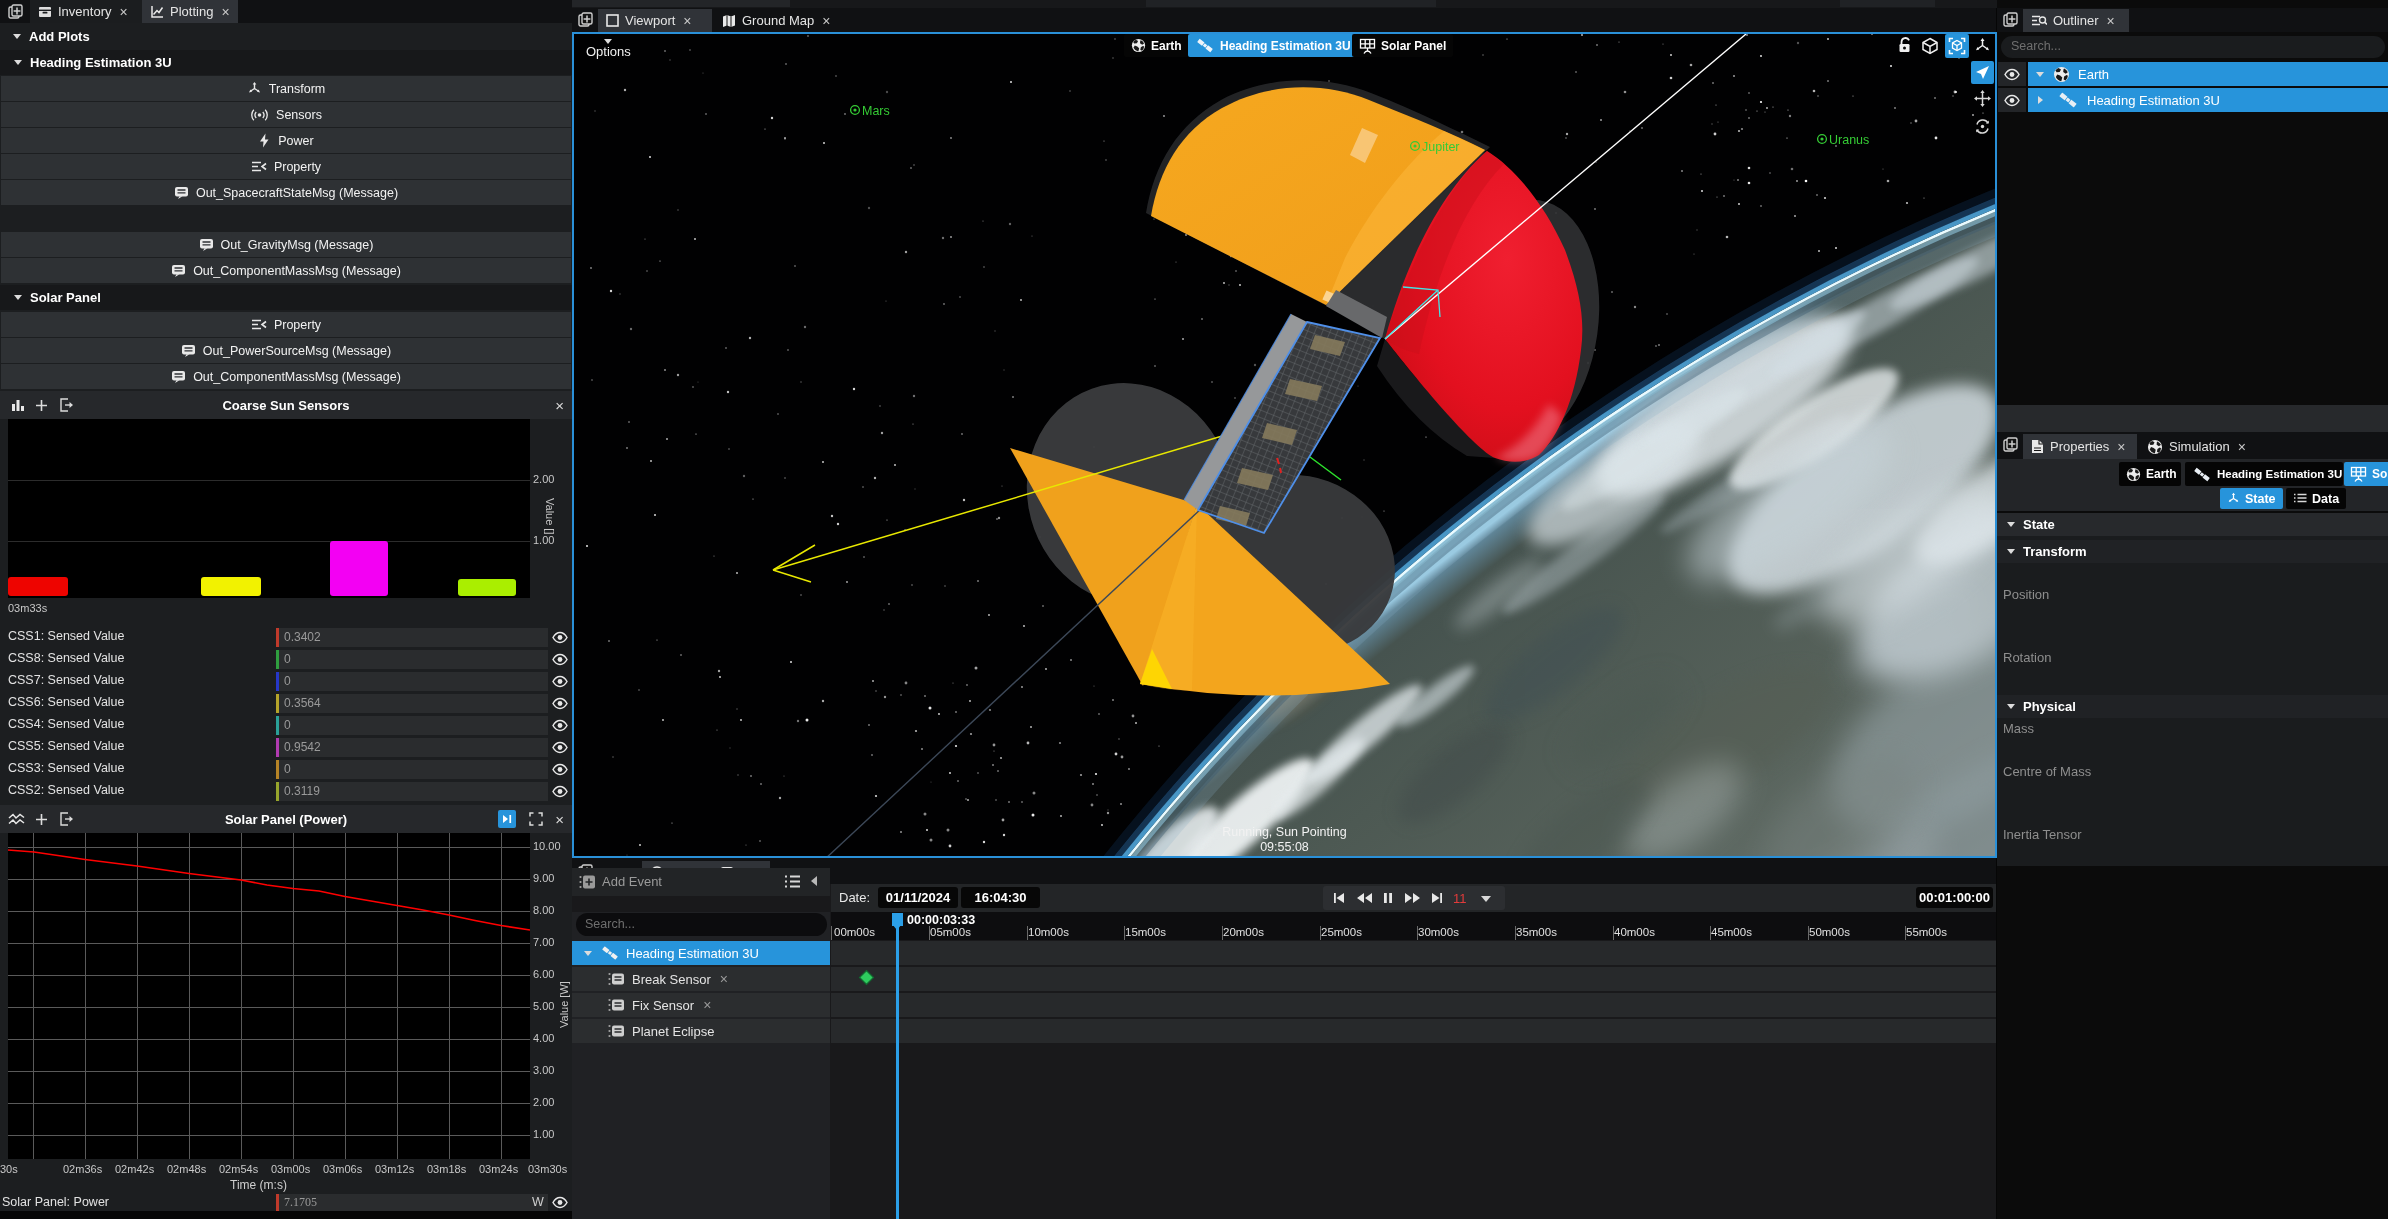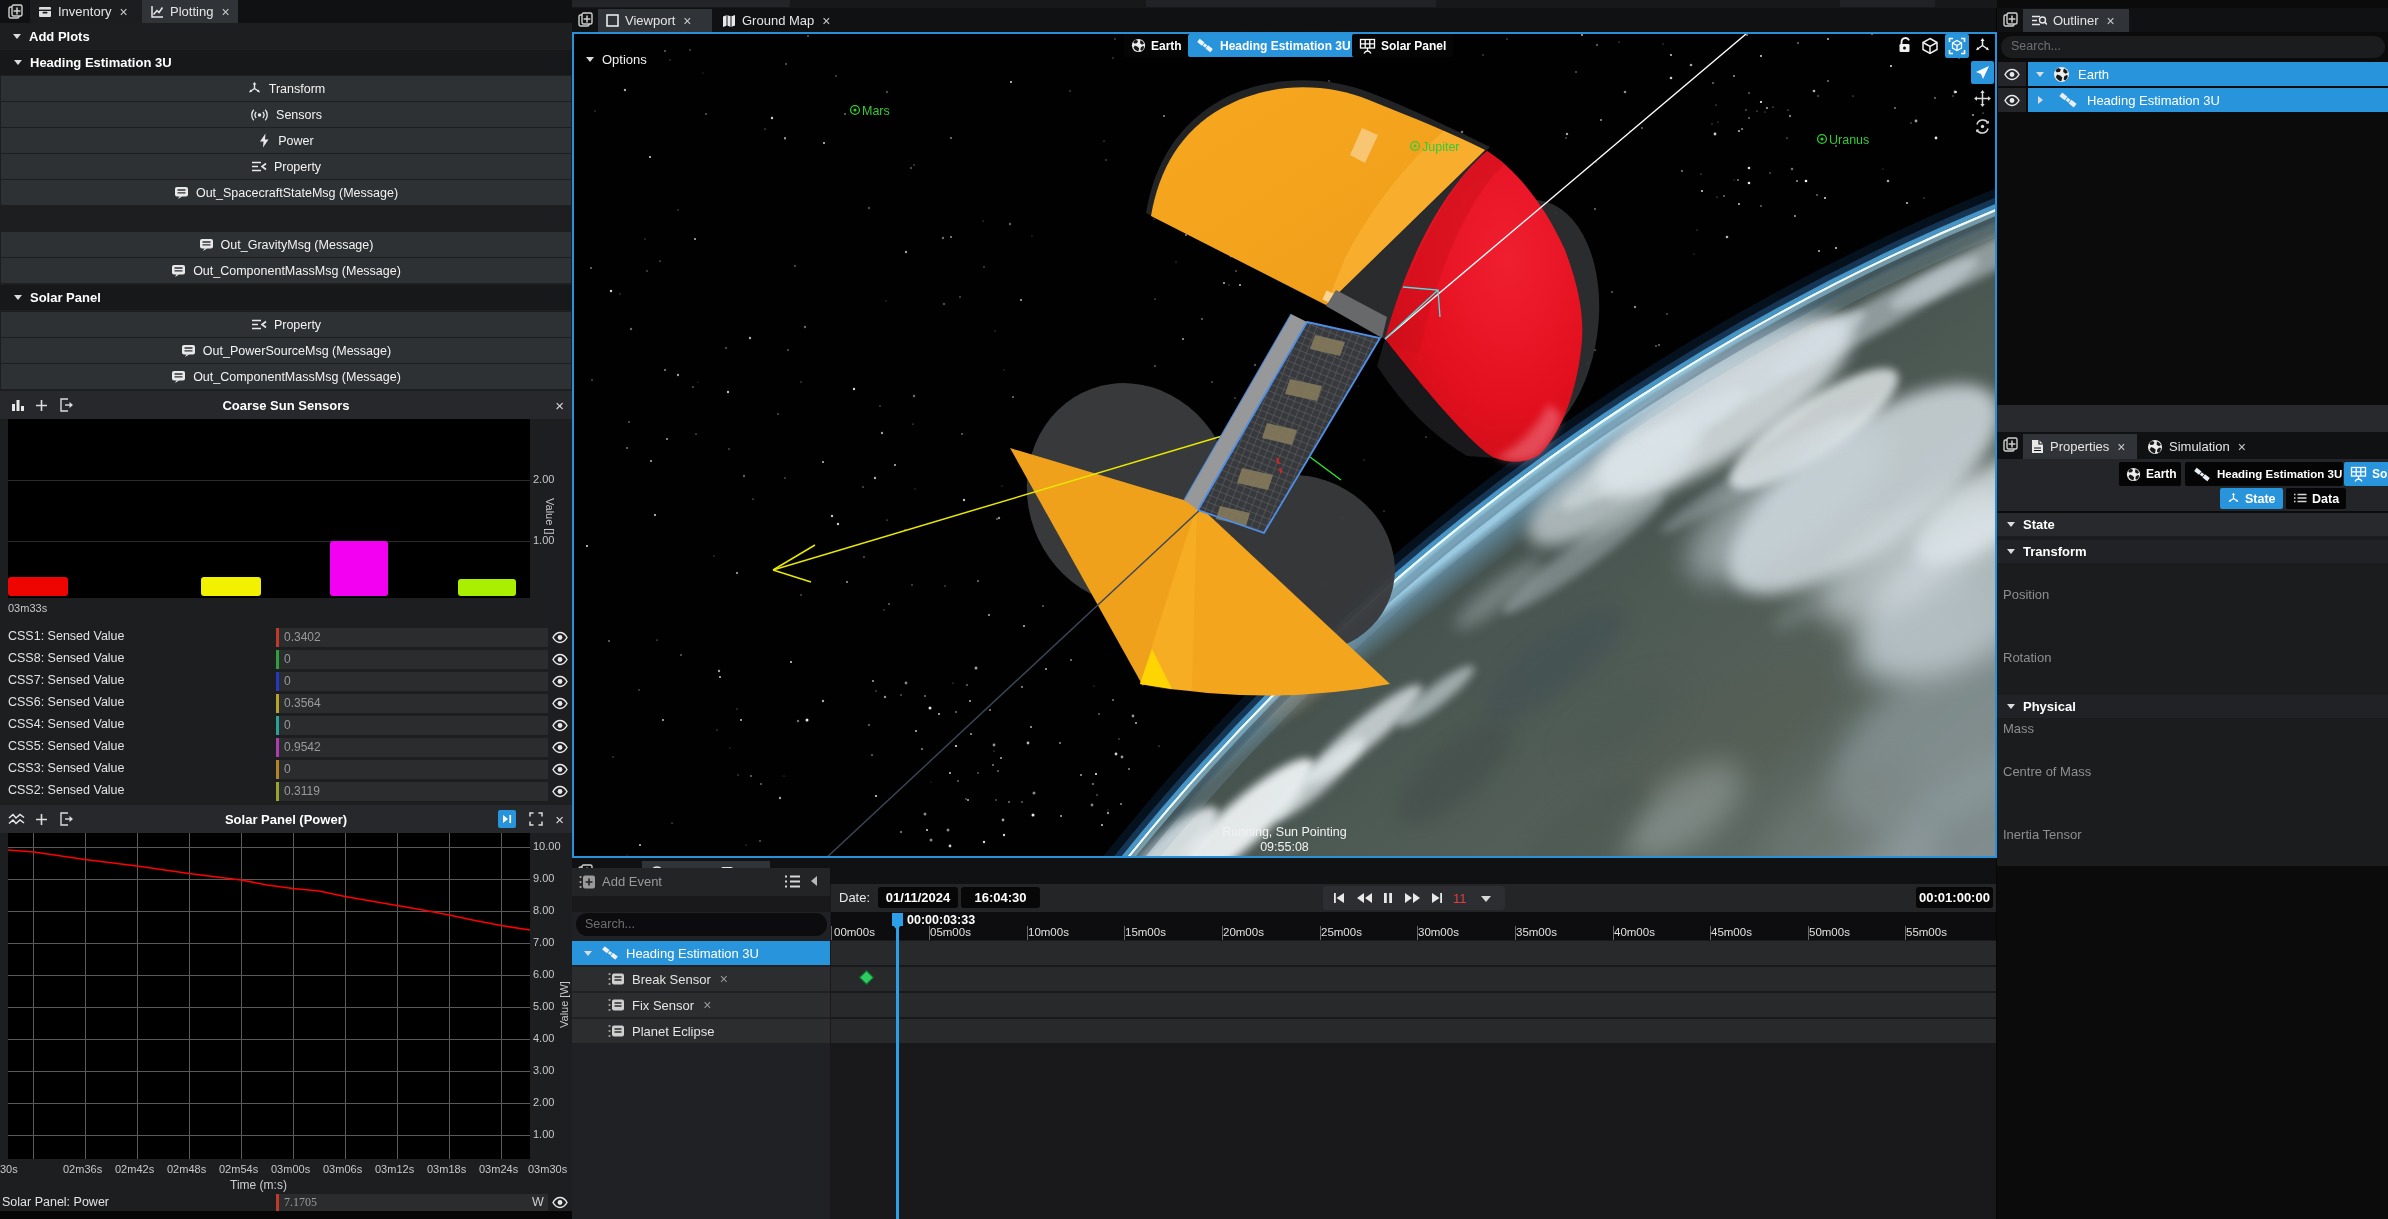--- a/index.html
+++ b/index.html
@@ -871,21 +871,21 @@
             <text x="12" y="10.5">Jupiter</text>
           </g>
   <g transform="translate(1243,99)">
             <circle cx="5" cy="6" r="4.4" fill="none" stroke="#35cb35" stroke-width="1.3"></circle>
             <circle cx="5" cy="6" r="1.6" fill="#35cb35"></circle>
             <text x="12" y="10.5">Uranus</text>
           </g>
 </g>
 </svg>
 
-  <div class="abs" style="left:12px;top:18px;display:flex;align-items:center;gap:8px;">
+  <div class="abs" style="left:12px;top:5px;display:flex;align-items:center;flex-direction:column;">
     <span class="caret down"></span>
         <span style="font-size:13px;color:#f0f0f0;">Options</span>
   </div>
   <div class="chip" style="left:550px;top:0px;height:23px;">
     <svg class="ic" width="15" height="15" viewBox="0 0 17 17">
           <circle cx="8.5" cy="8.5" r="7.5" fill="#ececec"></circle>
           <path fill="#191919" d="M5.5 2.1 8 3.4 6.7 6 3.6 6.3 2.5 4.6A7.5 7.5 0 015.5 2.1z"></path>
           <path fill="#191919" d="M11.2 2.6a7.5 7.5 0 013.6 3.6l-2.1 1.5-2.5-1.7.3-2.8z"></path>
           <path fill="#191919" d="M14.9 9.7a7.5 7.5 0 01-2.3 4.8l-2-1 .5-2.9 2.4-1.6z"></path>
           <path fill="#191919" d="M4.3 8.6l2.8.9 2.2 2-1 3.8a7.5 7.5 0 01-5.5-4.2z"></path>

